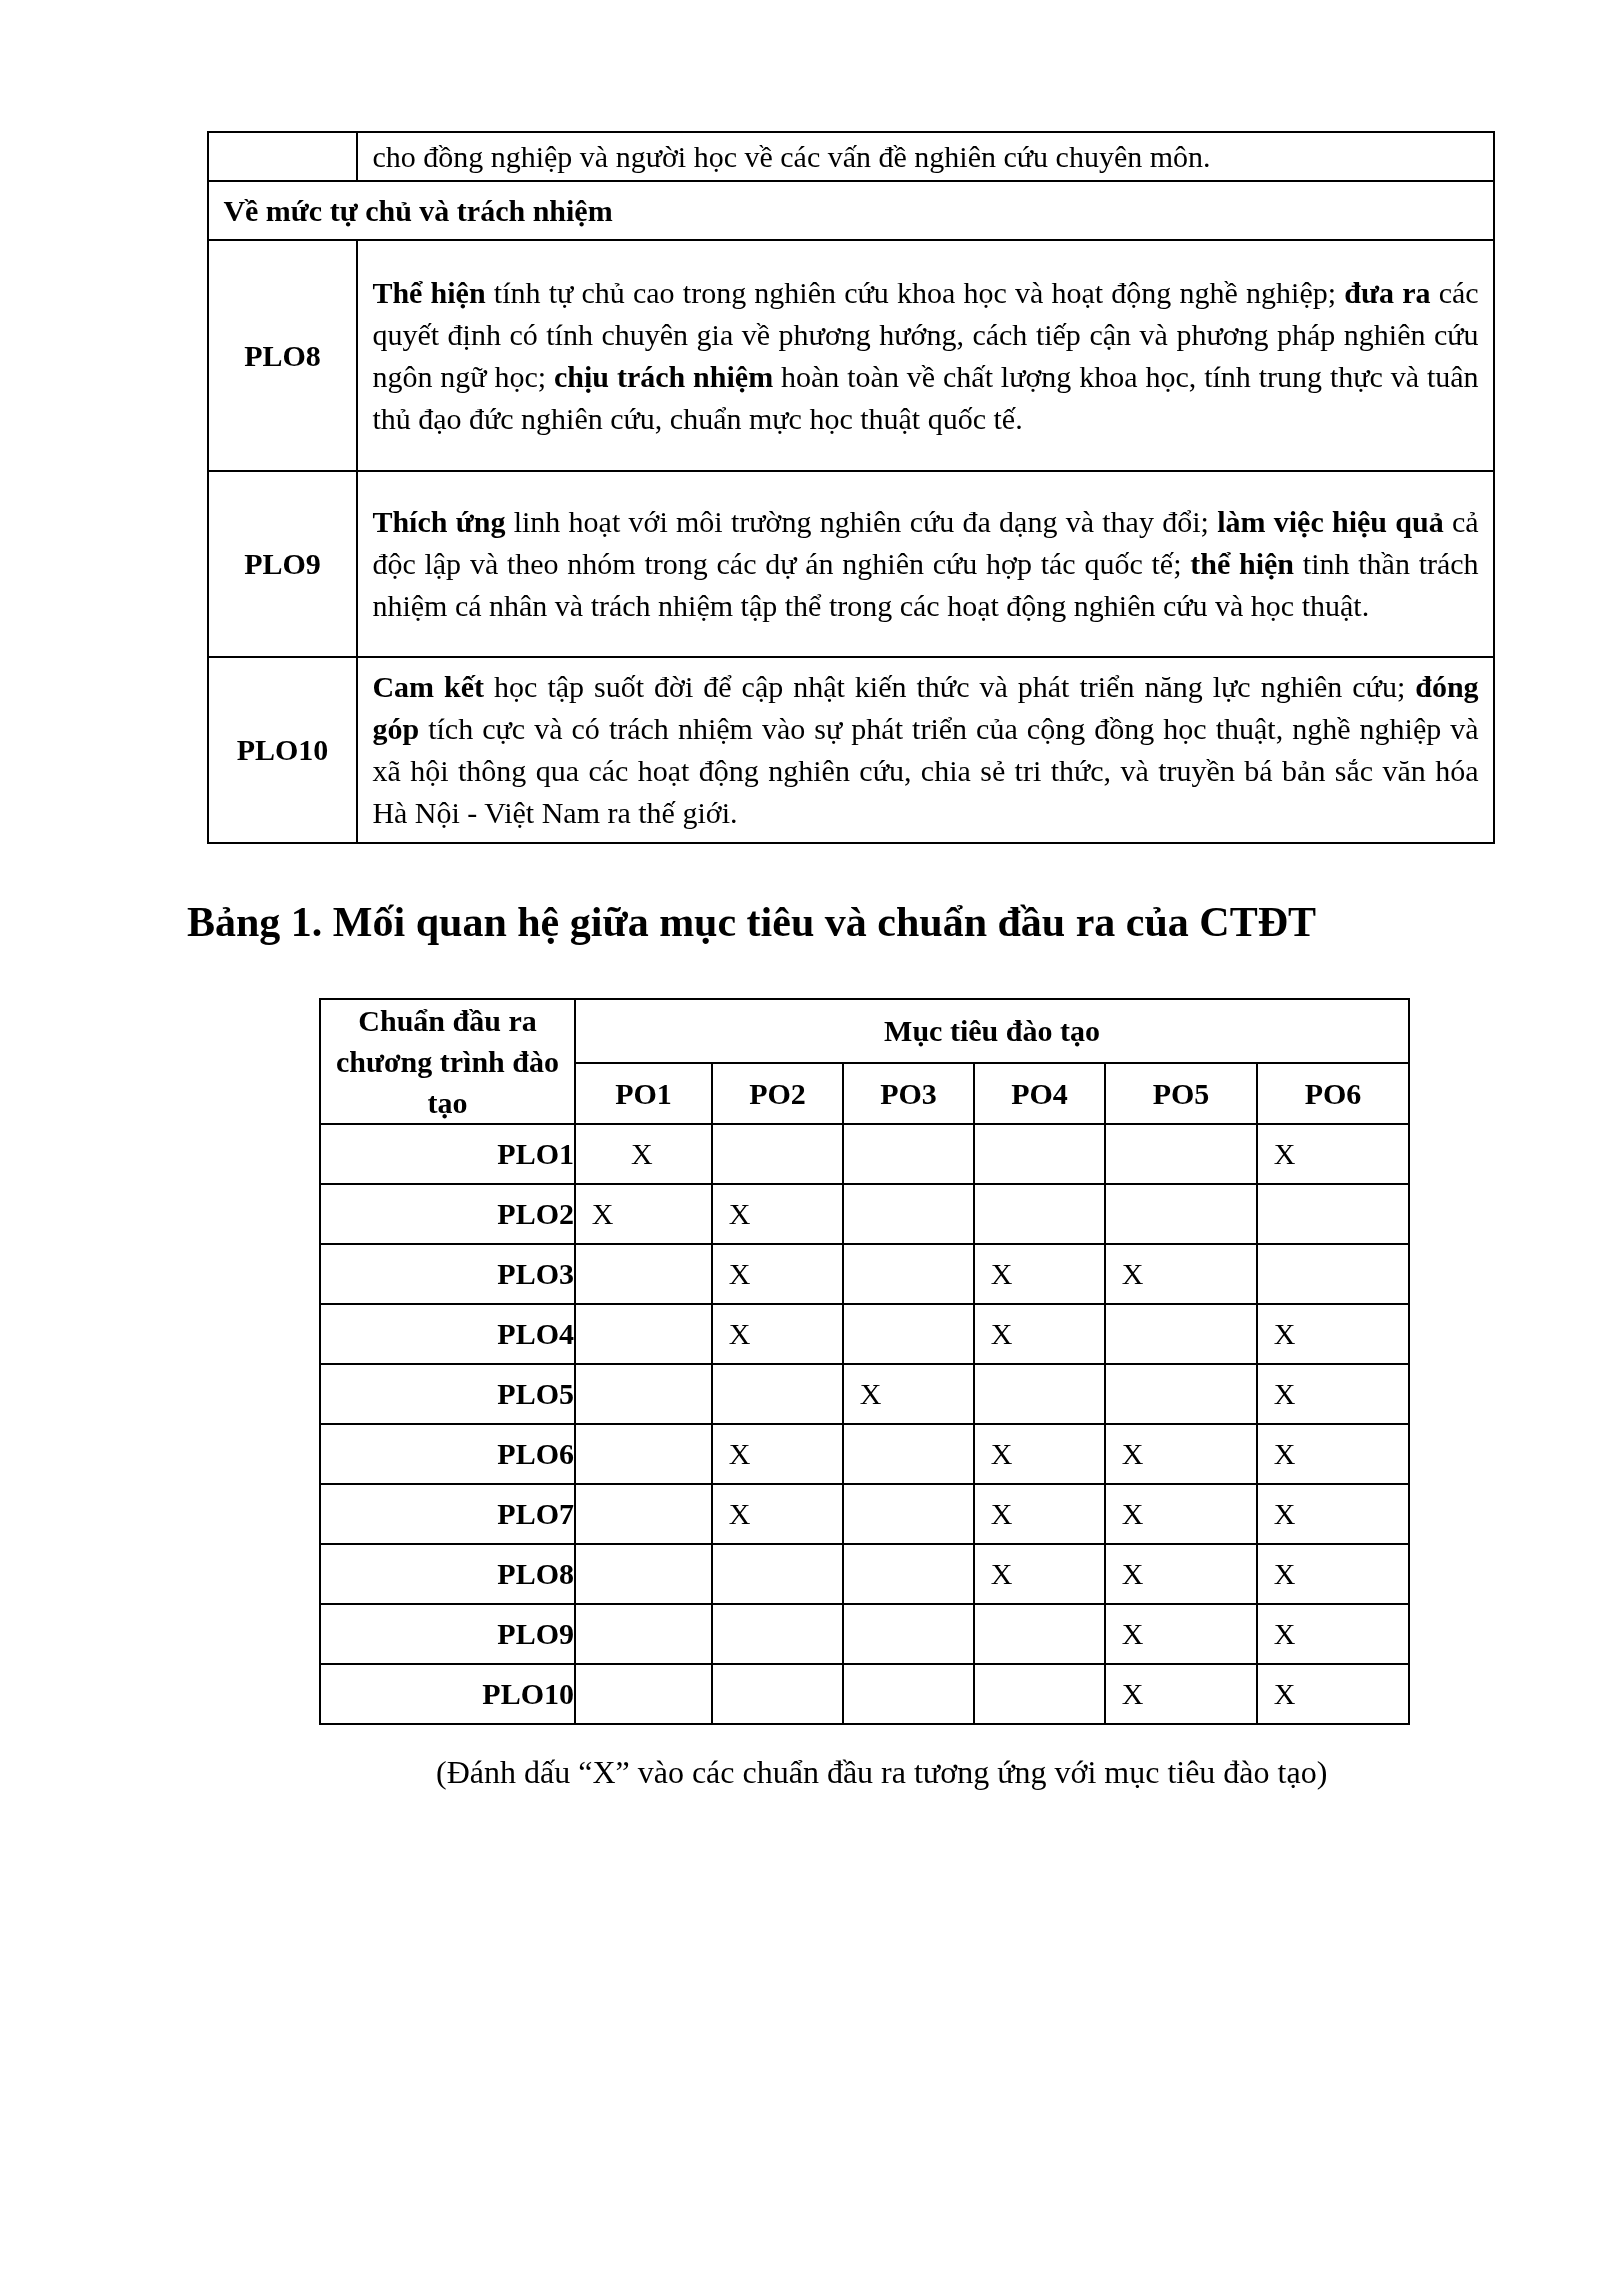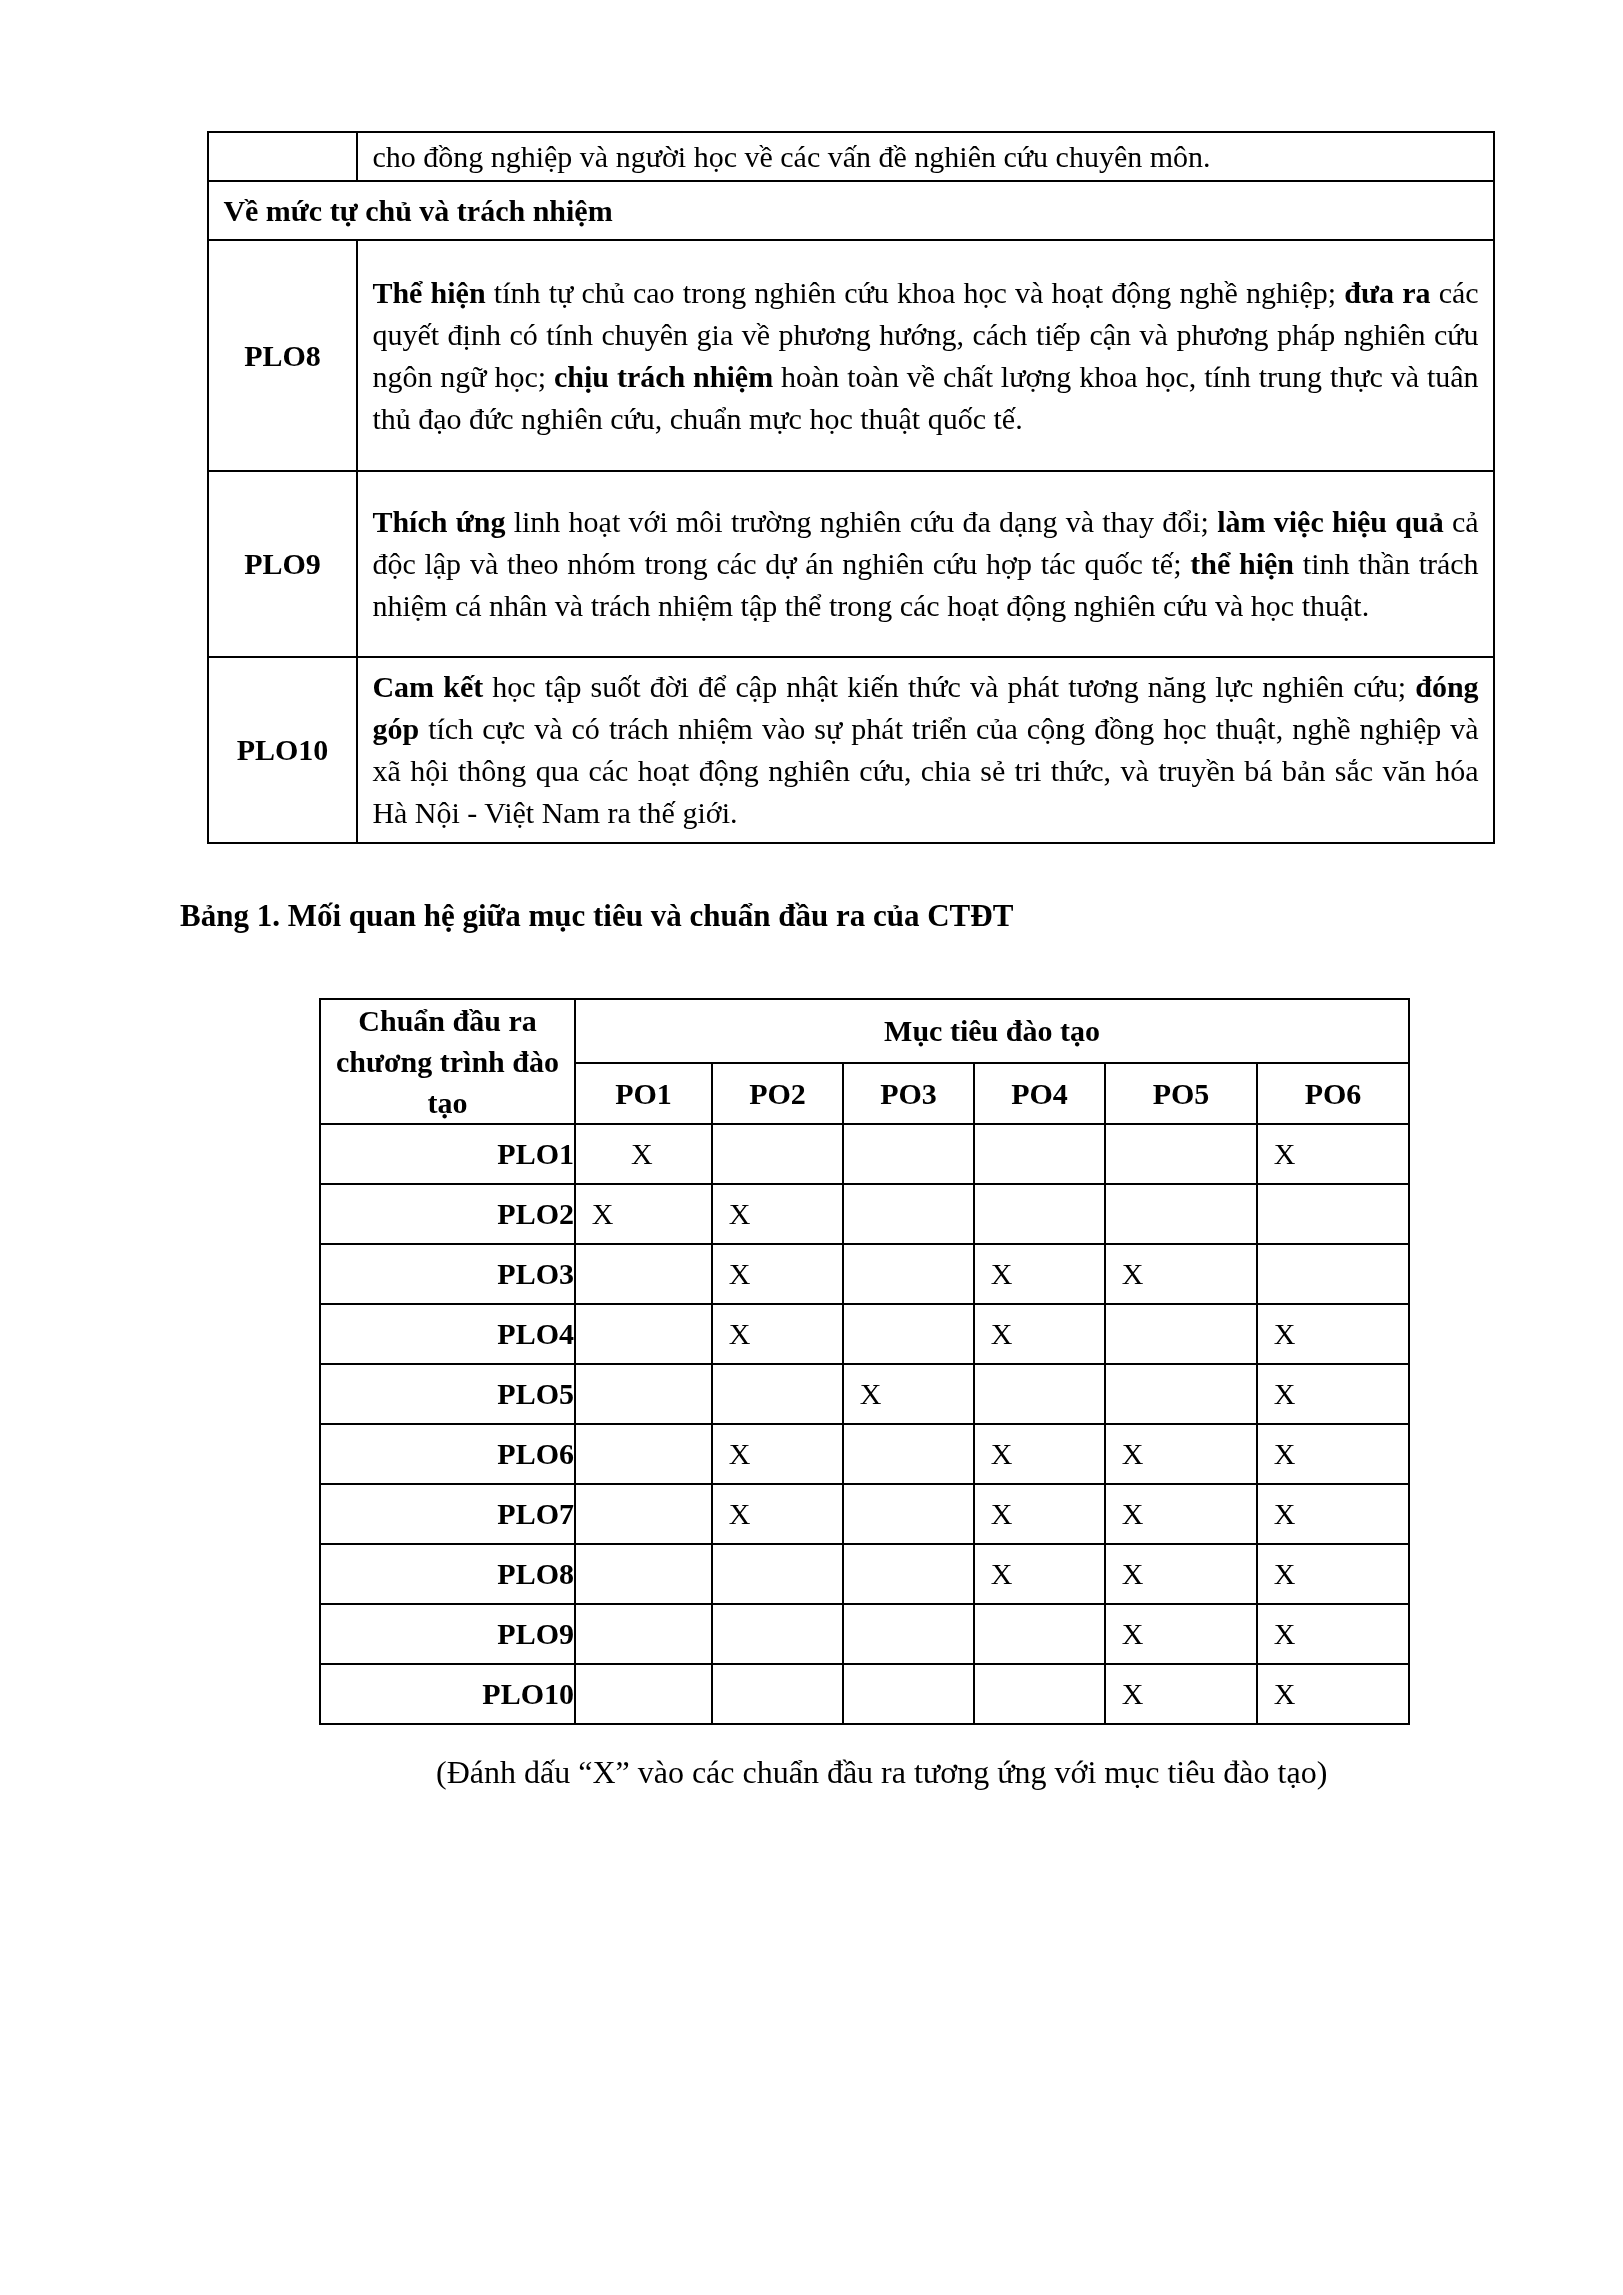--- a/index.html
+++ b/index.html
@@ -8,21 +8,21 @@
   .t1 { position: absolute; left: 207px; top: 131px; width: 1288px; border-collapse: collapse; table-layout: fixed; }
   .t1 td { border: 2px solid #000; font-size: 30px; line-height: 42px; vertical-align: middle; }
   .t1 td.code { width: 149px; text-align: center; font-weight: bold; }
   .t1 td.desc { text-align: justify; padding: 6.5px 14.4px 6.5px 14.4px; margin-left: 44px; }
   .t1 td.section { font-weight: bold; padding: 5.2px 14.4px; height: 47px; }
   .t1 tr.r0 td { height: 47px; padding-top: 0; padding-bottom: 0; }
   .t1 tr.r8 td { height: 216px; }
   .t1 tr.r9 td { height: 171px; }
   .t1 tr.r10 td { height: 171px; }
   .t1 b { font-weight: bold; }
-  .caption { position: absolute; left: 180px; top: 898px; font-size: 31px; font-weight: bold; white-space: nowrap; }
+  .caption { position: absolute; left: 187px; top: 898px; font-size: 42px; font-weight: bold; white-space: nowrap; }
   .t2 { position: absolute; left: 319px; top: 998px; width: 1091px; border-collapse: collapse; table-layout: fixed; }
   .t2 td, .t2 th { border: 2px solid #000; font-size: 30px; text-align: center; vertical-align: middle; padding: 0; }
   .t2 th { font-weight: bold; }
   .t2 .corner { line-height: 41px; }
   .t2 .h1 { height: 58px; }
   .t2 .h2 { height: 57px; }
   .t2 td { height: 58px; }
   .t2 td.plo { font-weight: bold; text-align: right; }
   .t2 td.mark { text-align: left; padding-left: 15.7px; font-weight: normal; }
   .note { position: absolute; left: 436px; top: 1754px; font-size: 32px; white-space: nowrap; }
@@ -46,21 +46,21 @@
   <tr class="r8">
         <td class="code">PLO8</td>
         <td class="desc"><b>Thể hiện</b><span> tính tự chủ cao trong nghiên cứu khoa học và hoạt động nghề nghiệp; </span><b>đưa ra</b><span> các quyết định có tính chuyên gia về phương hướng, cách tiếp cận và phương pháp nghiên cứu ngôn ngữ học; </span><b>chịu trách nhiệm</b><span> hoàn toàn về chất lượng khoa học, tính trung thực và tuân thủ đạo đức nghiên cứu, chuẩn mực học thuật quốc tế.</span></td>
       </tr>
       <tr class="r9">
         <td class="code">PLO9</td>
         <td class="desc"><b>Thích ứng</b><span> linh hoạt với môi trường nghiên cứu đa dạng và thay đổi; </span><b>làm việc hiệu quả</b><span> cả độc lập và theo nhóm trong các dự án nghiên cứu hợp tác quốc tế; </span><b>thể hiện</b><span> tinh thần trách nhiệm cá nhân và trách nhiệm tập thể trong các hoạt động nghiên cứu và học thuật.</span></td>
       </tr>
       <tr class="r10">
         <td class="code">PLO10</td>
-        <td class="desc"><b>Cam kết</b><span> học tập suốt đời để cập nhật kiến thức và phát tương năng lực nghiên cứu; </span><b>đóng góp</b><span> tích cực và có trách nhiệm vào sự phát triển của cộng đồng học thuật, nghề nghiệp và xã hội thông qua các hoạt động nghiên cứu, chia sẻ tri thức, và truyền bá bản sắc văn hóa Hà Nội - Việt Nam ra thế giới.</span></td>
+        <td class="desc"><b>Cam kết</b><span> học tập suốt đời để cập nhật kiến thức và phát triển năng lực nghiên cứu; </span><b>đóng góp</b><span> tích cực và có trách nhiệm vào sự phát triển của cộng đồng học thuật, nghề nghiệp và xã hội thông qua các hoạt động nghiên cứu, chia sẻ tri thức, và truyền bá bản sắc văn hóa Hà Nội - Việt Nam ra thế giới.</span></td>
       </tr>
     </tbody>
 </table>
 
 <div class="caption">Bảng 1. Mối quan hệ giữa mục tiêu và chuẩn đầu ra của CTĐT</div>
 
 <table class="t2">
   <colgroup>
     <col style="width:255px">
       <col style="width:137px">

